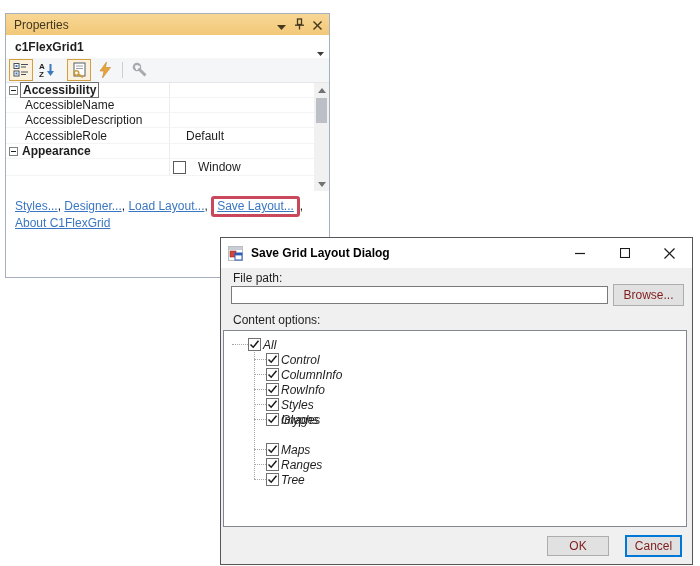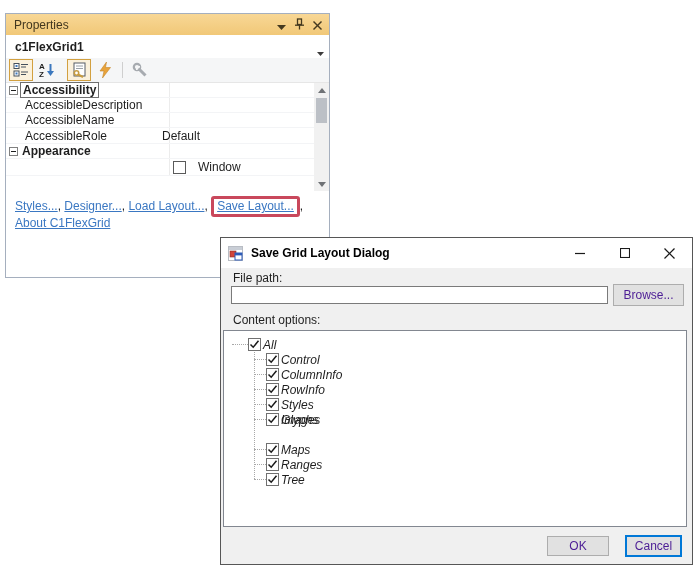--- a/index.html
+++ b/index.html
@@ -37,21 +37,21 @@
   .tsep { width:1px; height:16px; background:#CFCFCF; margin:0 5px 0 3px; }
   .p-grid { position:relative; height:108px; background:#fff; font-size:12px; }
   .grid-rows { position:absolute; left:0; top:0; right:15px; bottom:0; }
   .vdivider { position:absolute; left:163px; top:0; bottom:15px; width:1px; background:#ECECEC; }
   .grow { position:relative; display:flex; align-items:center; height:15px; border-bottom:1px solid #F3F4F6; }
   .grow.tall { height:17px; }
   .expander { width:14px; display:flex; justify-content:center; align-items:center; }
   .cat-label { font-weight:bold; margin-left:2px; }
   .cat-label.focused { border:1px solid #6F6F6F; padding:0 2px; margin-left:0; }
   .pname { margin-left:19px; width:140px; color:#1e1e1e; }
-  .pval  { position:absolute; left:156px; }
+  .pval  { position:absolute; left:180px; }
   .swatch { position:absolute; left:167px; top:2px; width:13px; height:13px;
             background:#fff; border:1px solid #5a5a5a; }
   .pval.withswatch { left:192px; }
   .p-scroll { position:absolute; right:0; top:0; bottom:0; width:15px; background:#F1F1F1; }
   .sarrow { position:absolute; left:0; width:15px; height:14px; display:flex; align-items:center; justify-content:center; }
   .tri-up    { width:0;height:0;border-left:4px solid transparent;border-right:4px solid transparent;border-bottom:5px solid #6F7276; }
   .tri-down  { width:0;height:0;border-left:4px solid transparent;border-right:4px solid transparent;border-top:5px solid #6F7276; }
   .sthumb { position:absolute; left:2px; top:15px; width:11px; height:25px; background:#BCC0C6; }
   .p-links { padding:7px 8px 0 9px; font-size:12px; line-height:17px; width:316px; }
   .p-links a { color:#3A77C2; text-decoration:underline; cursor:pointer; }
@@ -64,21 +64,21 @@
   }
   .d-title { height:30px; background:#fff; display:flex; align-items:center; }
   .d-icon { margin-left:7px; width:15px; height:15px; }
   .d-title-label { margin-left:8px; font-size:12px; font-weight:600; color:#000; flex:1; }
   .cap { width:45px; height:30px; display:flex; align-items:center; justify-content:center; }
   .d-body { position:relative; height:296px; font-size:12px; }
   .lbl-filepath { position:absolute; left:12px; top:3px; }
   .fp-input { position:absolute; left:10px; top:18px; width:377px; height:18px;
               border:1px solid #7A7A7A; background:#fff; font:12px "Liberation Sans",sans-serif; padding:0 3px; }
   .btn { background:#E1E1E1; border:1px solid #ADADAD; font:12px "Liberation Sans",sans-serif;
-         color:#4c1d95; display:flex; align-items:center; justify-content:center; cursor:default; }
+         color:#7f1d1d; display:flex; align-items:center; justify-content:center; cursor:default; }
   .btn-browse { position:absolute; left:392px; top:16px; width:71px; height:22px; }
   .lbl-content { position:absolute; left:12px; top:45px; }
   .treebox { position:absolute; left:2px; top:62px; width:464px; height:197px;
              background:#fff; border:1px solid #828790; overflow:hidden; }
   .tvline { position:absolute; left:30px; top:19px; height:129px; border-left:1px dotted #A8A8A8; }
   .trow { position:absolute; display:flex; align-items:center; height:15px; }
   .stub { border-top:1px dotted #A8A8A8; height:0; align-self:center; }
   .cb { width:13px; height:13px; border:1px solid #707070; background:#fff;
         display:flex; align-items:center; justify-content:center; flex:0 0 13px; }
   .tlabel { margin-left:2px;font-style:italic; }
@@ -177,26 +177,26 @@
           <span class="expander">
             <svg width="9" height="9">
                 <rect x="0.5" y="0.5" width="8" height="8" fill="#fff" stroke="#808080"></rect>
                 <line x1="2" y1="4.5" x2="7" y2="4.5" stroke="#1e1e1e"></line>
               </svg>
           </span>
           <span class="cat-label focused">Accessibility</span>
         </div>
 
         <div class="grow">
+          <span class="pname">AccessibleName</span>
+          <span class="pval"></span>
+        </div>
+
+        <div class="grow">
           <span class="pname">AccessibleDescription</span>
-          <span class="pval"></span>
-        </div>
-
-        <div class="grow">
-          <span class="pname">AccessibleName</span>
           <span class="pval"></span>
         </div>
 
         <div class="grow" style="height:16px">
           <span class="pname">AccessibleRole</span>
           <span class="pval">Default</span>
         </div>
 
         <div class="grow">
           <span class="expander">

